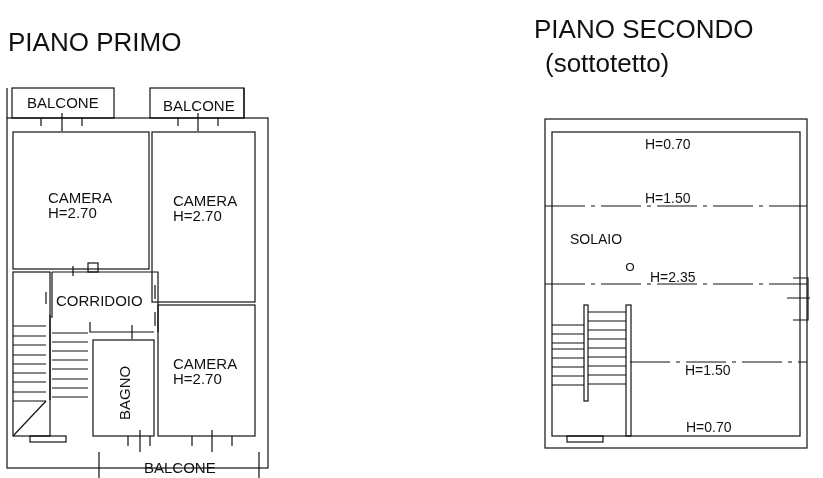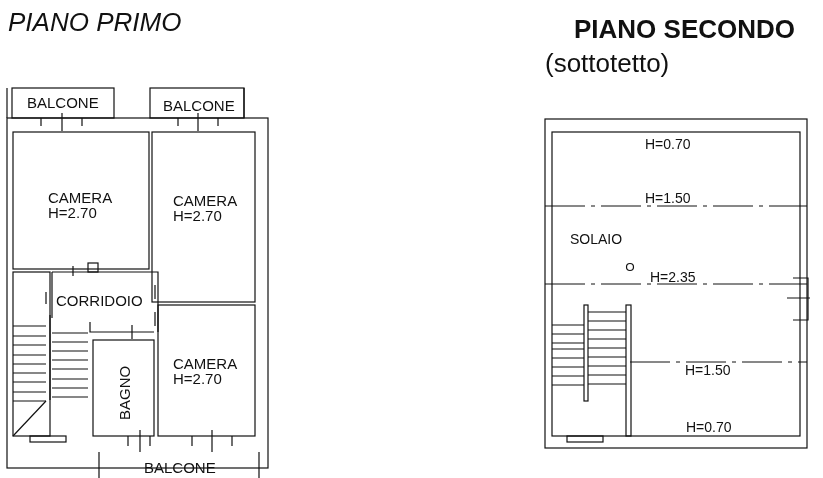--- a/index.html
+++ b/index.html
@@ -4,22 +4,22 @@
   <style>
     html, body { margin: 0; padding: 0; background: #ffffff; }
     body { width: 823px; height: 478px; position: relative; overflow: hidden; font-family: "Liberation Sans", sans-serif; color: #111; }
     .title { position: absolute; font-size: 26px; line-height: 1.15; color: #111; white-space: nowrap; }
     svg { position: absolute; left: 0; top: 0; }
     svg text { font-family: "Liberation Sans", sans-serif; fill: #111; }
   </style>
 </head>
 <body>
 
-<div class="title" style="left:8px; top:8px;font-style:italic;">PIANO PRIMO</div>
-<div class="title" style="left:574px; top:15px;font-weight:bold;">PIANO SECONDO</div>
+<div class="title" style="left:8px; top:28px;">PIANO PRIMO</div>
+<div class="title" style="left:534px; top:15px;">PIANO SECONDO</div>
 <div class="title" style="left:545px; top:49px;text-align:right;">(sottotetto)</div>
 
 <svg width="823" height="478" viewBox="0 0 823 478">
   <g stroke="#111" stroke-width="1.2" fill="none">
 
     <rect x="7" y="118" width="261" height="350"></rect>
     <line x1="7" y1="118" x2="7" y2="88"></line>
 
     <rect x="12" y="88" width="102" height="30"></rect>
     <rect x="150" y="88" width="94" height="30"></rect>

